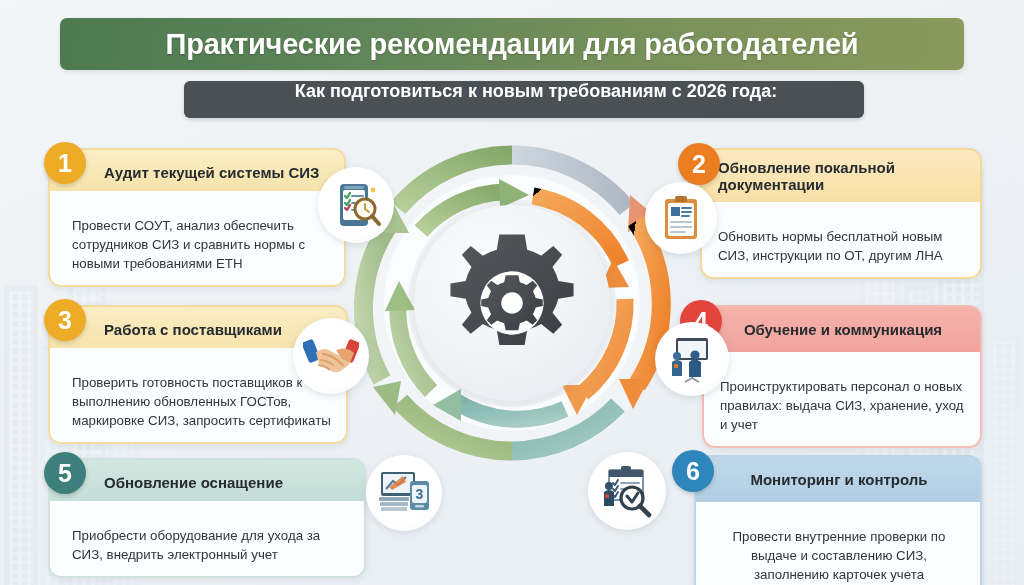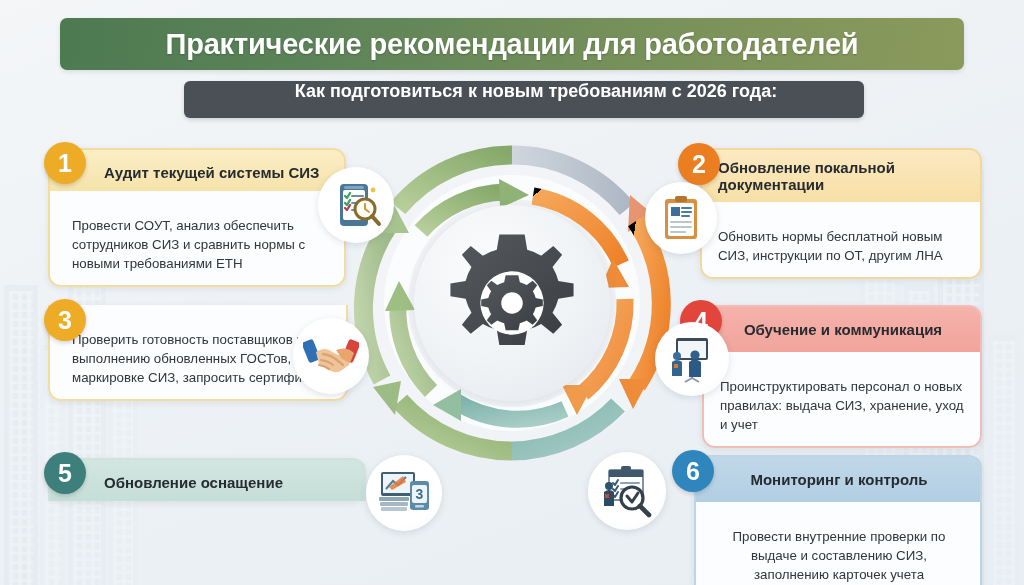--- a/index.html
+++ b/index.html
@@ -309,20 +309,23 @@
       <g stroke="#b9c6d2" stroke-width="2" stroke-linecap="round">
         <line x1="14" y1="28" x2="34" y2="28"></line>
           <line x1="14" y1="33" x2="34" y2="33"></line>
           <line x1="14" y1="38" x2="28" y2="38"></line>
       </g>
     </svg>
   </div>
 
   <div class="card left t-orange" style="left:48px; top:305px; width:300px;">
     <div class="num">3</div>
+    <div class="card-head">
+      <div class="title">Работа с поставщиками</div>
+    </div>
     <div class="card-body">Проверить готовность поставщиков к выполнению обновленных ГОСТов, маркировке СИЗ, запросить сертификаты</div>
   </div>
   <div class="ibub" style="left:293px; top:318px; width:76px; height:76px;">
     <svg width="56" height="52" viewBox="0 0 56 52" xmlns="http://www.w3.org/2000/svg" aria-hidden="true">
       <rect x="2" y="10" width="12" height="22" rx="3" fill="#2f6fb5" transform="rotate(-22 8 21)"></rect>
       <rect x="42" y="10" width="12" height="22" rx="3" fill="#d8433c" transform="rotate(22 48 21)"></rect>
       <path d="M13 22 q7-5 13-2 l7 4 q4 2 7 1 l8-2 -2 12 -7 5 q-5 4-11 1 l-12-7 z" fill="#f0c49a"></path>
       <path d="M20 24 q8 1 14 6 l6 5" fill="none" stroke="#d9a372" stroke-width="2.4" stroke-linecap="round"></path>
       <path d="M18 30 q7 1 12 5" fill="none" stroke="#d9a372" stroke-width="2.2" stroke-linecap="round"></path>
       <path d="M16 35 q6 1 10 4" fill="none" stroke="#d9a372" stroke-width="2.2" stroke-linecap="round"></path>
@@ -350,20 +353,21 @@
       <circle cx="29" cy="21" r="4.6" fill="#2f5f8b"></circle>
       <path d="M23 28 q6-5 12 0 l0 15 -12 0 z" fill="#2b5a85"></path>
     </svg>
   </div>
 
   <div class="card left t-teal" style="left:48px; top:458px; width:318px;">
     <div class="num">5</div>
     <div class="card-head">
       <div class="title">Обновление оснащение</div>
     </div>
+    <div class="card-body">Приобрести оборудование для ухода за СИЗ, внедрить электронный учет</div>
   </div>
   <div class="ibub" style="left:366px; top:455px; width:76px; height:76px;">
     <svg width="54" height="50" viewBox="0 0 54 50" xmlns="http://www.w3.org/2000/svg" aria-hidden="true">
       <rect x="4" y="4" width="34" height="24" rx="2" fill="#3f5f73"></rect>
       <rect x="6" y="6" width="30" height="19" fill="#eef4f8"></rect>
       <polyline points="9,21 16,13 21,17 29,9" fill="none" stroke="#4b7d9c" stroke-width="2"></polyline>
       <polygon points="12,19 26,8 29,14 15,22" fill="#e07a3c" opacity=".85"></polygon>
       <rect x="2" y="29" width="30" height="4" rx="1" fill="#8ea6b6"></rect>
       <rect x="3" y="34" width="28" height="4" rx="1" fill="#a3b7c4"></rect>
       <rect x="4" y="39" width="26" height="4" rx="1" fill="#b7c7d2"></rect>

